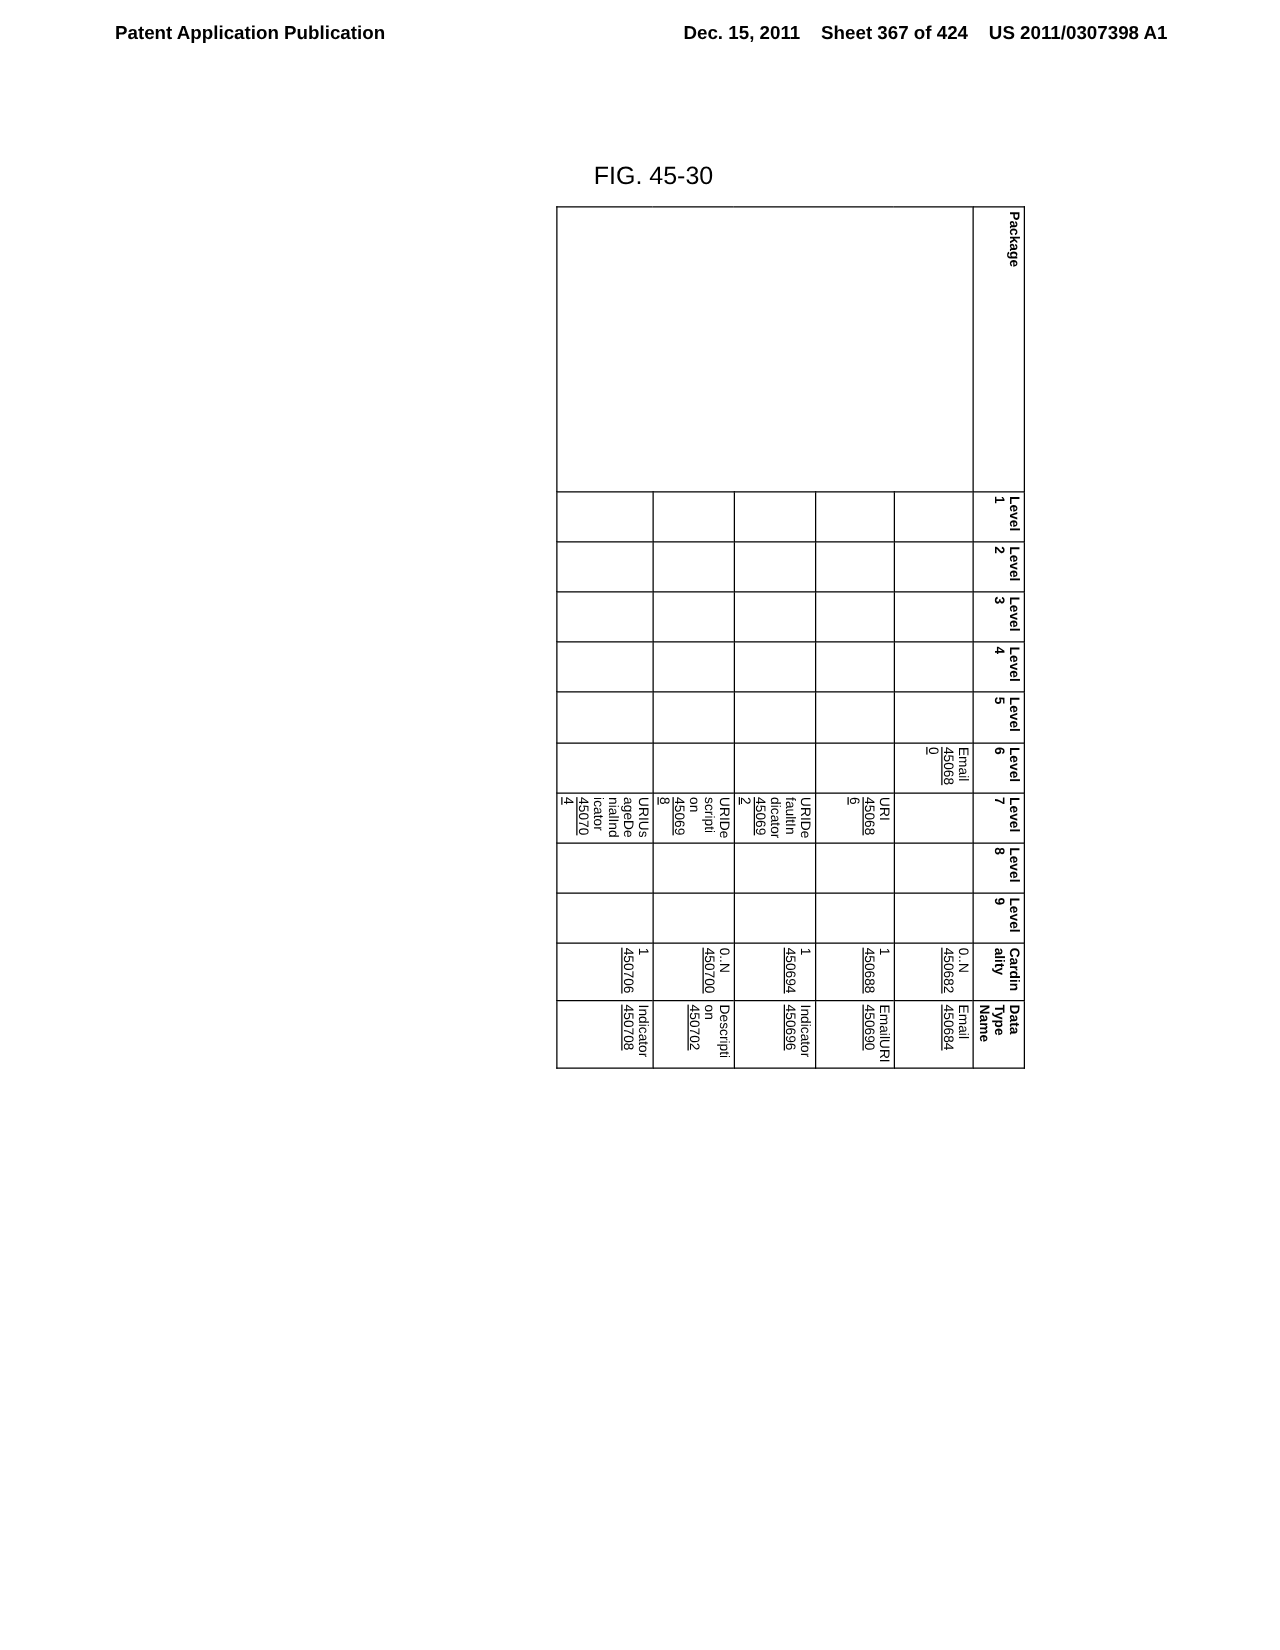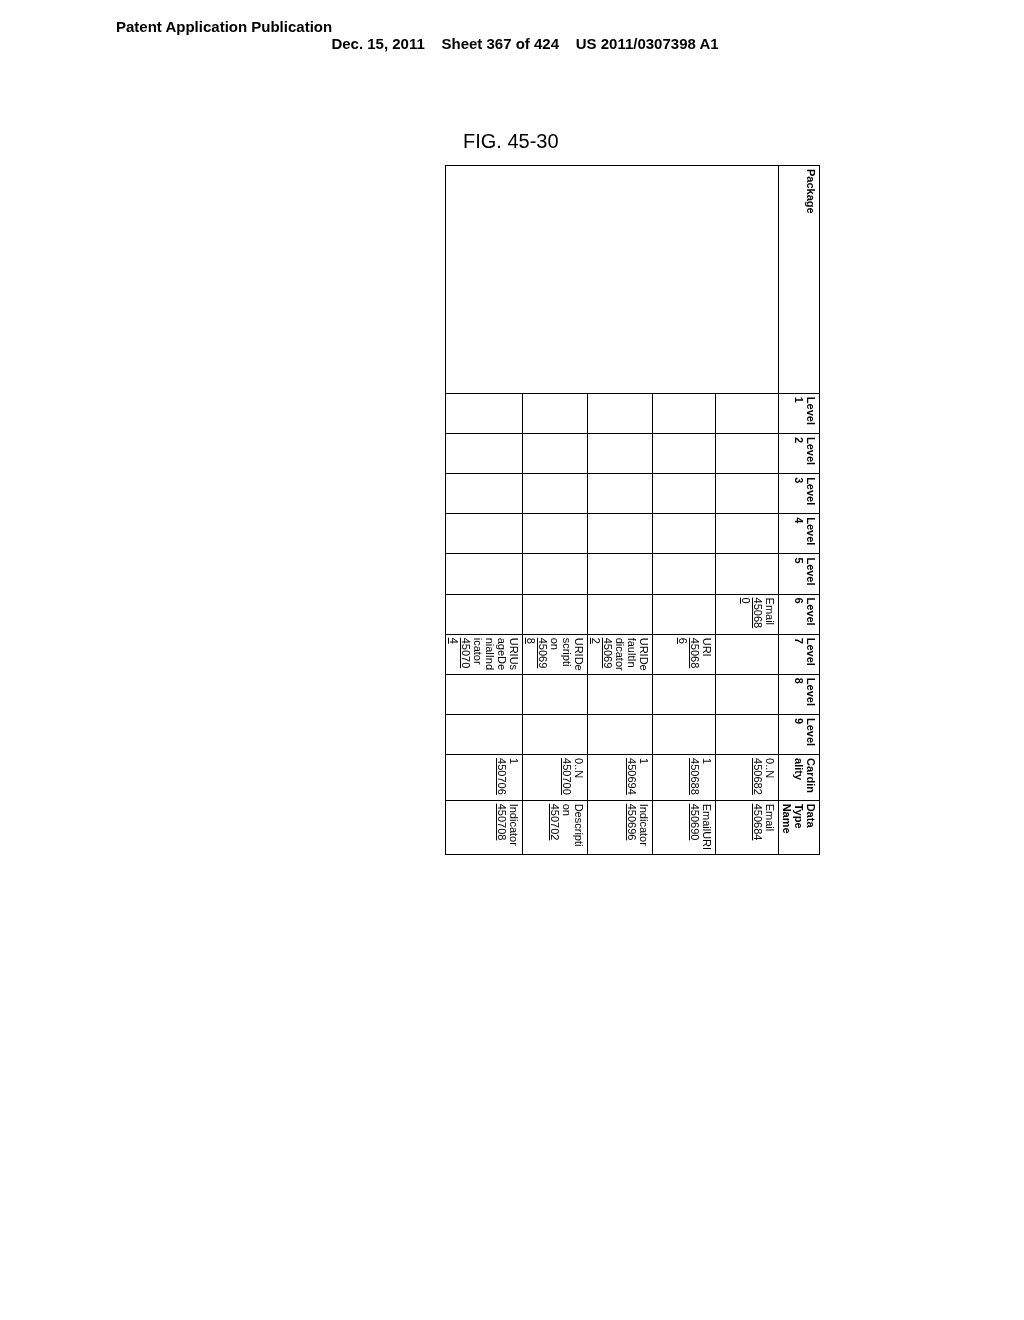--- a/index.html
+++ b/index.html
@@ -6,29 +6,28 @@
   body {
     font-family: Arial, sans-serif;
     background: #fff;
     width: 1024px;
     height: 1320px;
     position: relative;
   }
   .header {
     display: flex;
     justify-content: space-between;
-    padding: 18px 90px 10px 116px;
+    padding: 18px 90px 10px 92px;
     font-size: 15px;
-    flex-direction: column;
   }
   .header .left { font-weight: bold; }
   .header .right { font-weight: bold; text-align: center; }
   .figure-label {
     position: absolute;
-    left: 463px;
+    left: 475px;
     top: 130px;
     font-size: 20px;
   }
   .table-wrap {
     position: absolute;
     left: 180px;
     top: 165px;
     width: 690px;
     height: 640px;
     transform: rotate(90deg);

